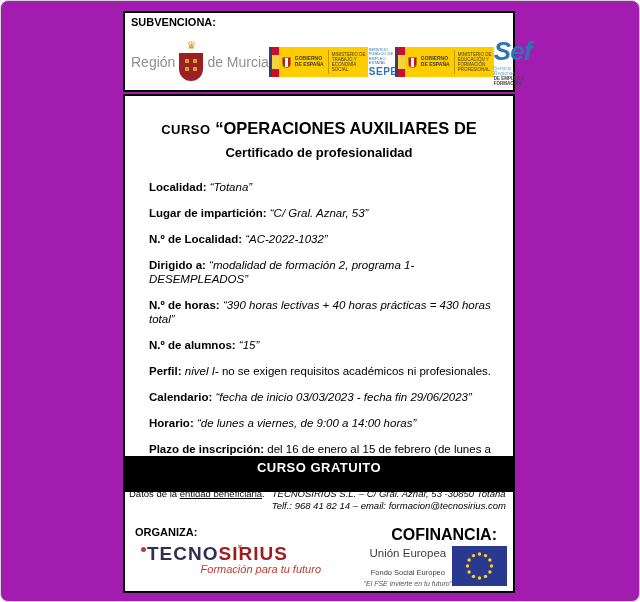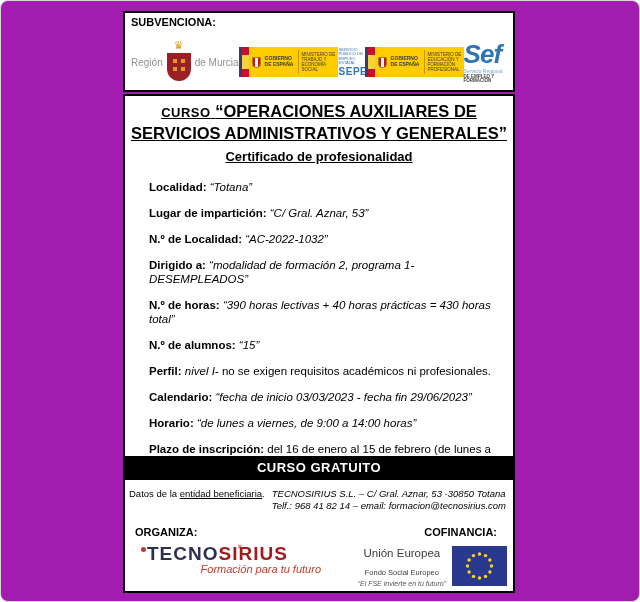--- a/index.html
+++ b/index.html
@@ -5,21 +5,21 @@
   * { margin:0; padding:0; box-sizing:border-box; }
   body { background:#fff; font-family:"Liberation Sans", sans-serif; color:#000; }
   .page { position:relative; width:640px; height:602px; background:#a21caf; border:1px solid #d7d7d7; border-radius:8px; overflow:hidden; }
 
   
   .box-top { position:absolute; left:122px; top:10px; width:392px; height:81px; border:2px solid #000; background:#fff; }
   .subv-label { position:absolute; top:3px; left:6px; font-weight:bold; font-size:11px; }
   .logos-row { position:absolute; top:24px; left:6px; right:5px; height:50px; display:flex; align-items:center; justify-content:space-between; }
 
   .murcia { display:flex; align-items:center; gap:3px; }
-  .murcia .mtxt { font-size:10px; color:#8f8f8f; white-space:nowrap; }
+  .murcia .mtxt { font-size:14px; color:#8f8f8f; white-space:nowrap; }
   .m-shield-wrap { position:relative; width:26px; height:42px; }
   .m-crown { position:absolute; top:-1px; left:50%; transform:translateX(-50%); font-size:11px; line-height:1; color:#d8a01d; }
   .m-shield { position:absolute; top:12px; left:1px; width:24px; height:28px; background:#9b2026; border-radius:0 0 12px 12px; }
   .m-shield::after { content:""; position:absolute; left:6px; top:6px; width:4px; height:4px; background:#d8a01d;
     box-shadow:8px 0 #d8a01d, 0 8px #d8a01d, 8px 8px #d8a01d; }
 
   .gob-group { display:flex; align-items:center; }
   .gob-banner { display:flex; align-items:stretch; height:30px; background:#ffcc00; }
   .gob-navy { width:3px; background:#3c3b6e; }
   .gob-flag { width:7px; display:flex; flex-direction:column; }
@@ -35,49 +35,49 @@
   .sepe-top { font-size:4px; color:#2e75b6; line-height:1.1; }
   .sepe-name { font-size:10px; font-weight:bold; color:#2e75b6; text-align:center; letter-spacing:.5px; }
 
   .sef { display:flex; flex-direction:column; align-items:flex-start; line-height:1; }
   .sef-name { font-size:26px; font-weight:bold; font-style:italic; color:#2e74b5; letter-spacing:-1px; }
   .sef-sub1 { font-size:5px; color:#6fa8d8; margin-top:2px; }
   .sef-sub2 { font-size:4.5px; font-weight:bold; color:#444; margin-top:1px; }
 
   
   .box-main { position:absolute; left:122px; top:93px; width:392px; height:499px; border:2px solid #000; background:#fff; }
-  .title-block { padding-top:5px; text-align:center; line-height:21px;text-decoration:underline; }
+  .title-block { padding-top:22px; text-align:center; line-height:21px; }
   .curso { font-size:13px; font-weight:bold; letter-spacing:.5px; }
   .t-big { font-size:16.5px; font-weight:bold; }
   .t-sub { font-size:13px; font-weight:bold; margin-top:2px; }
 
   .details { position:absolute; top:84px; left:14px; right:10px; font-size:11.5px; line-height:14px; }
   .d-row { margin-bottom:12px;padding-left:10px; }
   .d-label { font-weight:bold; }
   .d-italic { font-style:italic; }
 
-  .gratuito-bar { position:absolute; left:0; right:0; top:360px; height:24px; background:#000; color:#fff;
+  .gratuito-bar { position:absolute; left:0; right:0; top:360px; height:36px; background:#000; color:#fff;
     font-weight:bold; font-size:13px; letter-spacing:.5px; text-align:center; line-height:24px; }
 
   .datos-row { position:absolute; top:392px; left:4px; right:4px; display:flex; font-size:9.5px; line-height:12px; }
   .datos-left { white-space:nowrap; }
   .datos-right { margin-left:7px; font-style:italic; }
 
   .organiza-label { position:absolute; top:430px; left:10px; font-weight:bold; font-size:11px; }
-  .cofinancia-label { position:absolute; top:430px; right:16px; font-weight:bold; font-size:11px;text-align:right; }
+  .cofinancia-label { position:absolute; top:430px; right:16px; font-weight:bold; font-size:16px;text-align:right; }
 
   .tecno-logo { position:absolute; top:449px; left:16px; width:180px; }
   .tecno-line { position:relative; font-weight:bold; font-size:19px; letter-spacing:1px; line-height:18px; white-space:nowrap; }
   .tecno-dot { display:inline-block; width:5px; height:5px; background:#c23b2e; border-radius:50%; vertical-align:top; margin:2px 1px 0 0; }
   .tecno-p1 { color:#2f2f52; }
   .tecno-p2 { color:#9e1b1e; }
   .tecno-mark { position:absolute; top:-7px; left:96px; font-size:7px; color:#c23b2e; font-weight:normal; }
   .tecno-tagline { text-align:right; font-size:11px; font-style:italic; color:#c23b2e; margin-top:0px; }
 
-  .eu-block { position:absolute; top:450px; right:6px; display:flex; align-items:flex-start; gap:6px; }
+  .eu-block { position:absolute; top:450px; right:6px; display:flex; align-items:flex-start; gap:0; }
   .eu-text { text-align:center; padding-top:1px; }
   .eu-l1 { font-size:11.5px; color:#3c3c3c; }
   .eu-l2 { font-size:7.5px; color:#3c3c3c; margin-top:9px; }
   .eu-l3 { font-size:7px; font-style:italic; color:#555; margin-top:3px; }
   .eu-flag { width:55px; height:40px; background:#2a3990; display:block; }
 </style>
 </head>
 <body>
 
 <div class="page">
@@ -142,21 +142,20 @@
     </div>
   </div>
 
   <div class="box-main">
 
     <div class="title-block">
       <div class="t-big">
         <span class="curso">CURSO</span>
         <span>“OPERACIONES AUXILIARES DE</span>
       </div>
-      <div class="t-big">SERVICIOS ADMINISTRATIVOS Y GENERALES”</div>
       <div class="t-sub">Certificado de profesionalidad</div>
     </div>
 
     <div class="details">
       <div class="d-row">
         <b class="d-label">Localidad:</b>
         <i class="d-italic">“Totana”</i>
         <span></span>
       </div>
       <div class="d-row">

